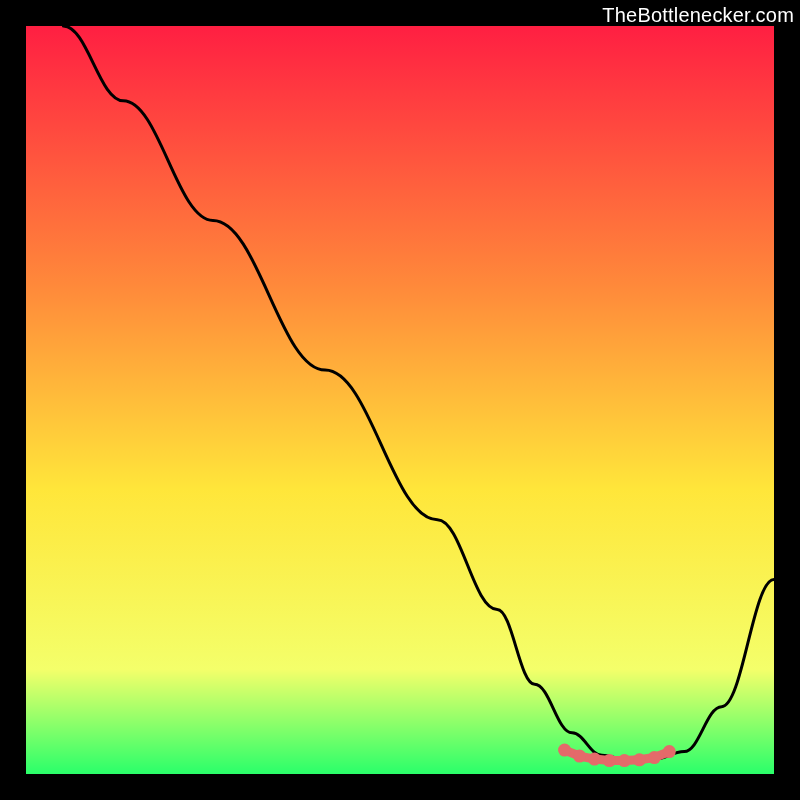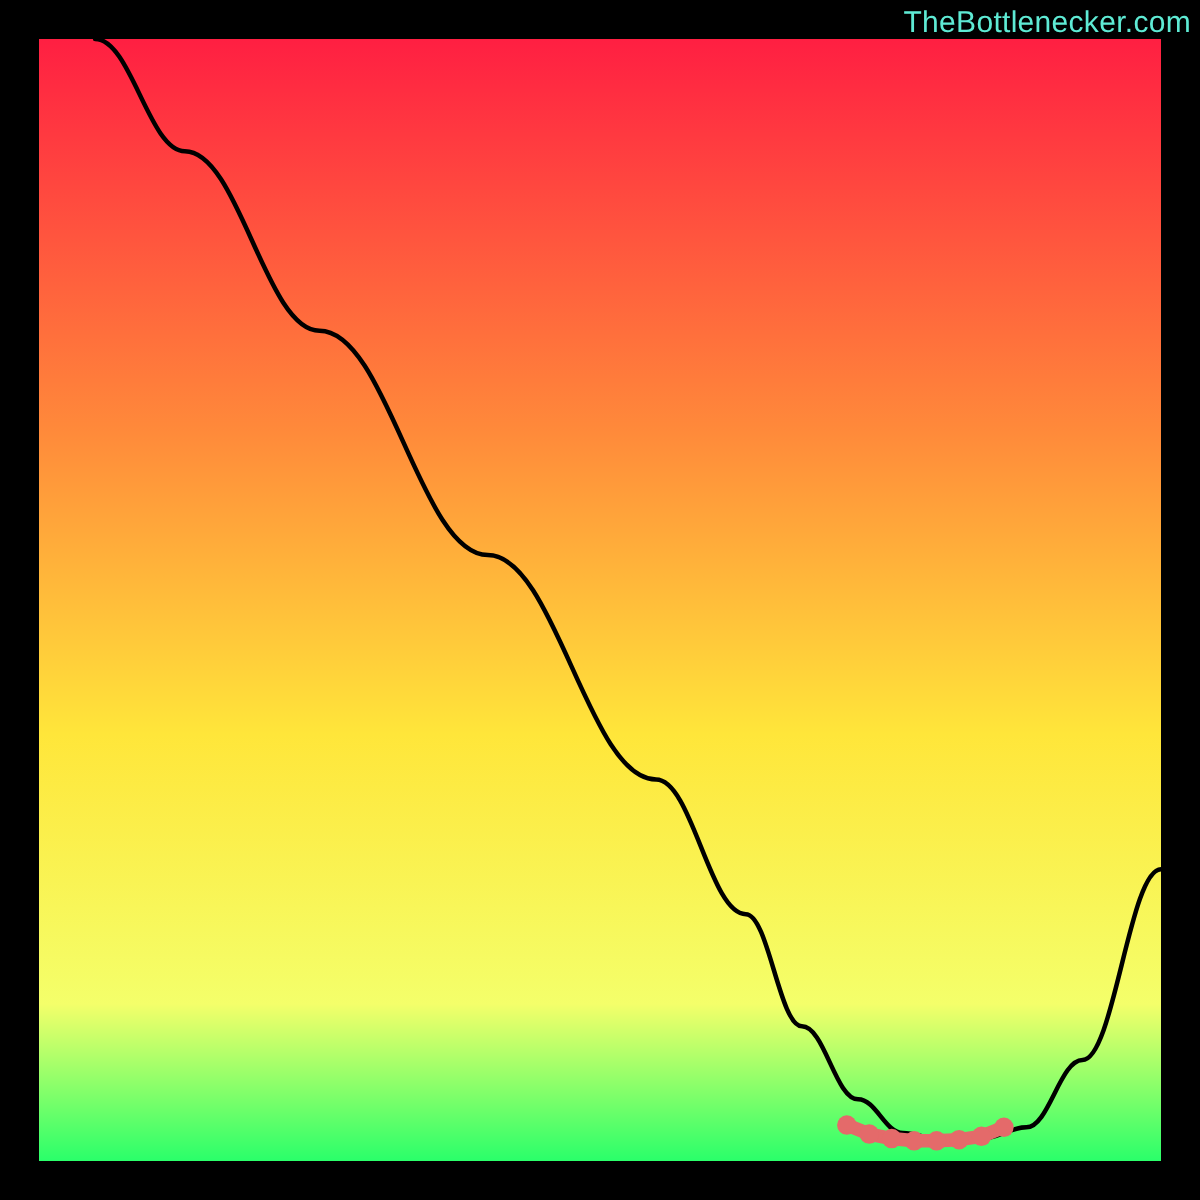--- a/index.html
+++ b/index.html
@@ -16,21 +16,21 @@
     left: 26px;
     top: 26px;
     width: 748px;
     height: 748px;
     background: #000;
   }
   .watermark {
     position: absolute;
     top: 4px;
     right: 6px;
-    color: #5eead4;
+    color: #ffffff;
     font-size: 20px;
     font-weight: 500;
     letter-spacing: 0.2px;
   }
 </style>
 </head>
 <body>
 
 <div class="frame">
   <svg class="plot-svg" width="748" height="748" viewBox="0 0 748 748" preserveAspectRatio="none">

